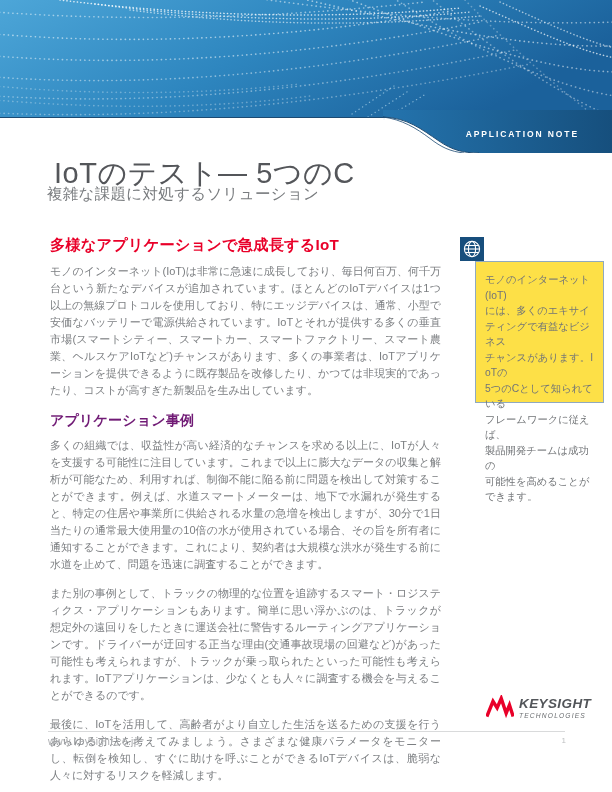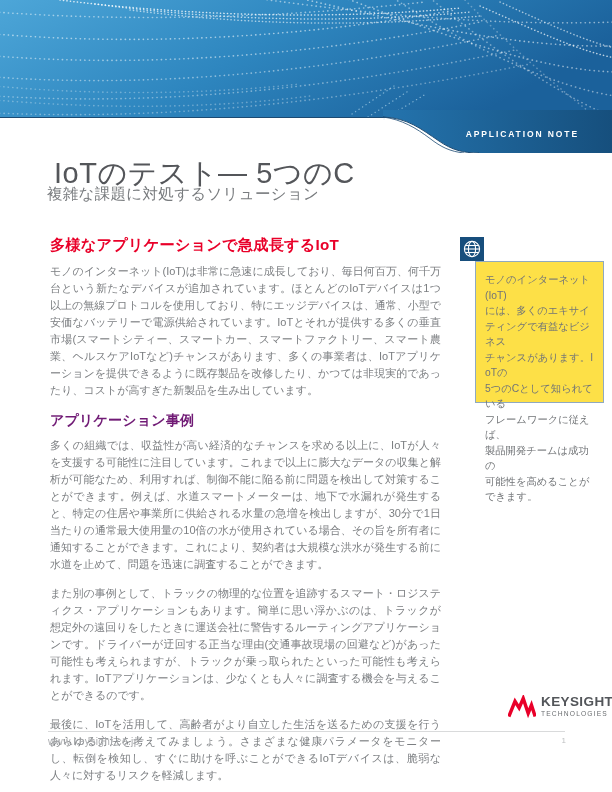--- a/index.html
+++ b/index.html
@@ -48,21 +48,21 @@
     font-size:10.3px;line-height:15.5px;color:#717477;
     white-space:pre-line;word-break:break-all;margin-left:17px;
   }
   
   .footer-rule{position:absolute;left:48px;top:731px;width:517px;height:1px;background:#d9dadb;}
   .footer-url{
     position:absolute;left:48px;top:736px;font-size:10px;color:#a8aaad;letter-spacing:0.4px;
     text-decoration:none;
   }
   .footer-page{position:absolute;left:556px;top:736px;width:10px;text-align:right;font-size:8px;color:#bdbfc1;}
-  .logo{position:absolute;left:508px;top:695px;display:flex;align-items:flex-start;}
+  .logo{position:absolute;left:486px;top:695px;display:flex;align-items:center;font-style:italic;}
   .logo-text{margin-left:5px;}
   .logo-brand{font-size:13.5px;font-weight:700;color:#53565a;letter-spacing:0.4px;line-height:14px;}
   .logo-sub{font-size:6.7px;font-weight:400;color:#6b6e71;letter-spacing:1.15px;margin-top:1px;}
 </style>
 </head>
 <body>
 
 <div id="page">
 
   <svg id="header-art" viewBox="0 0 612 153" xmlns="http://www.w3.org/2000/svg" aria-hidden="true">

